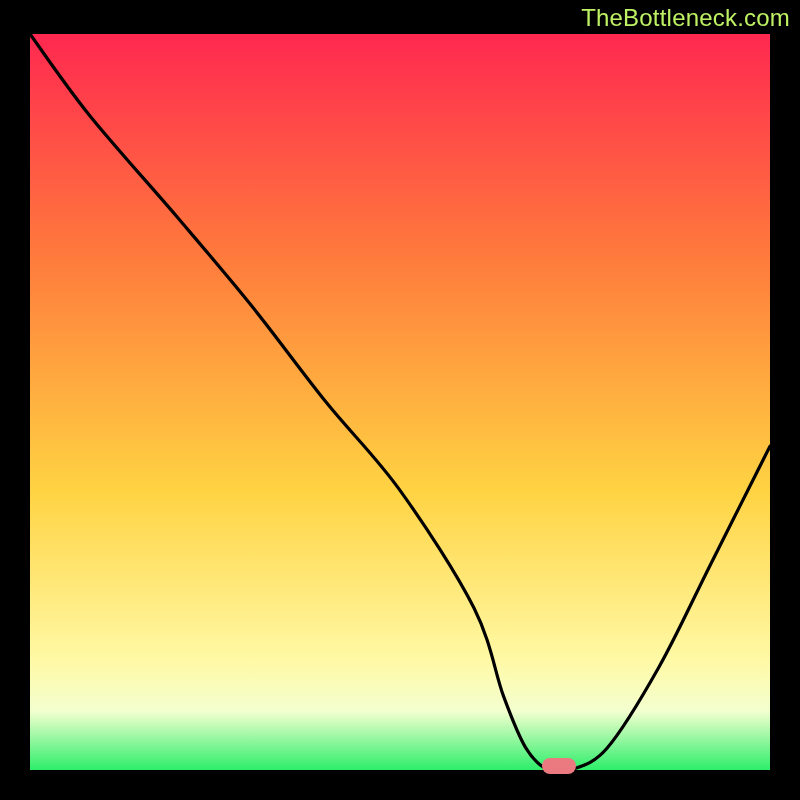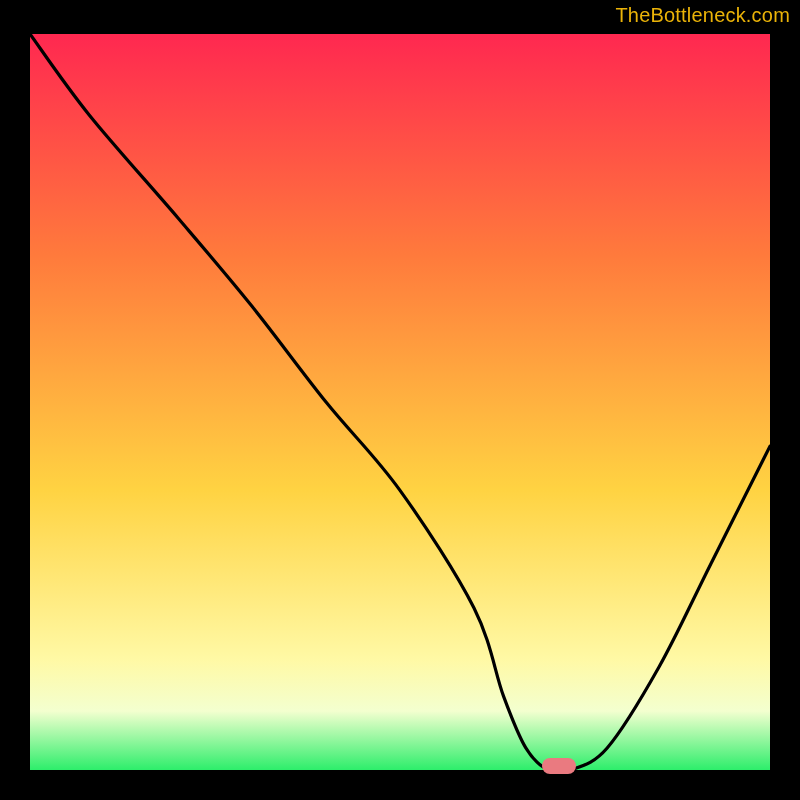--- a/index.html
+++ b/index.html
@@ -14,22 +14,22 @@
   .frame {
     position: relative;
     width: 800px;
     height: 800px;
     background: #000;
   }
   .attribution {
     position: absolute;
     top: 4px;
     right: 10px;
-    color: #eab308;
-    font-size: 20px;
+    color: #bef264;
+    font-size: 24px;
     font-weight: 500;
     letter-spacing: 0.2px;
     user-select: none;
   }
   .plot {
     position: absolute;
     left: 30px;
     top: 34px;
     width: 740px;
     height: 736px;

